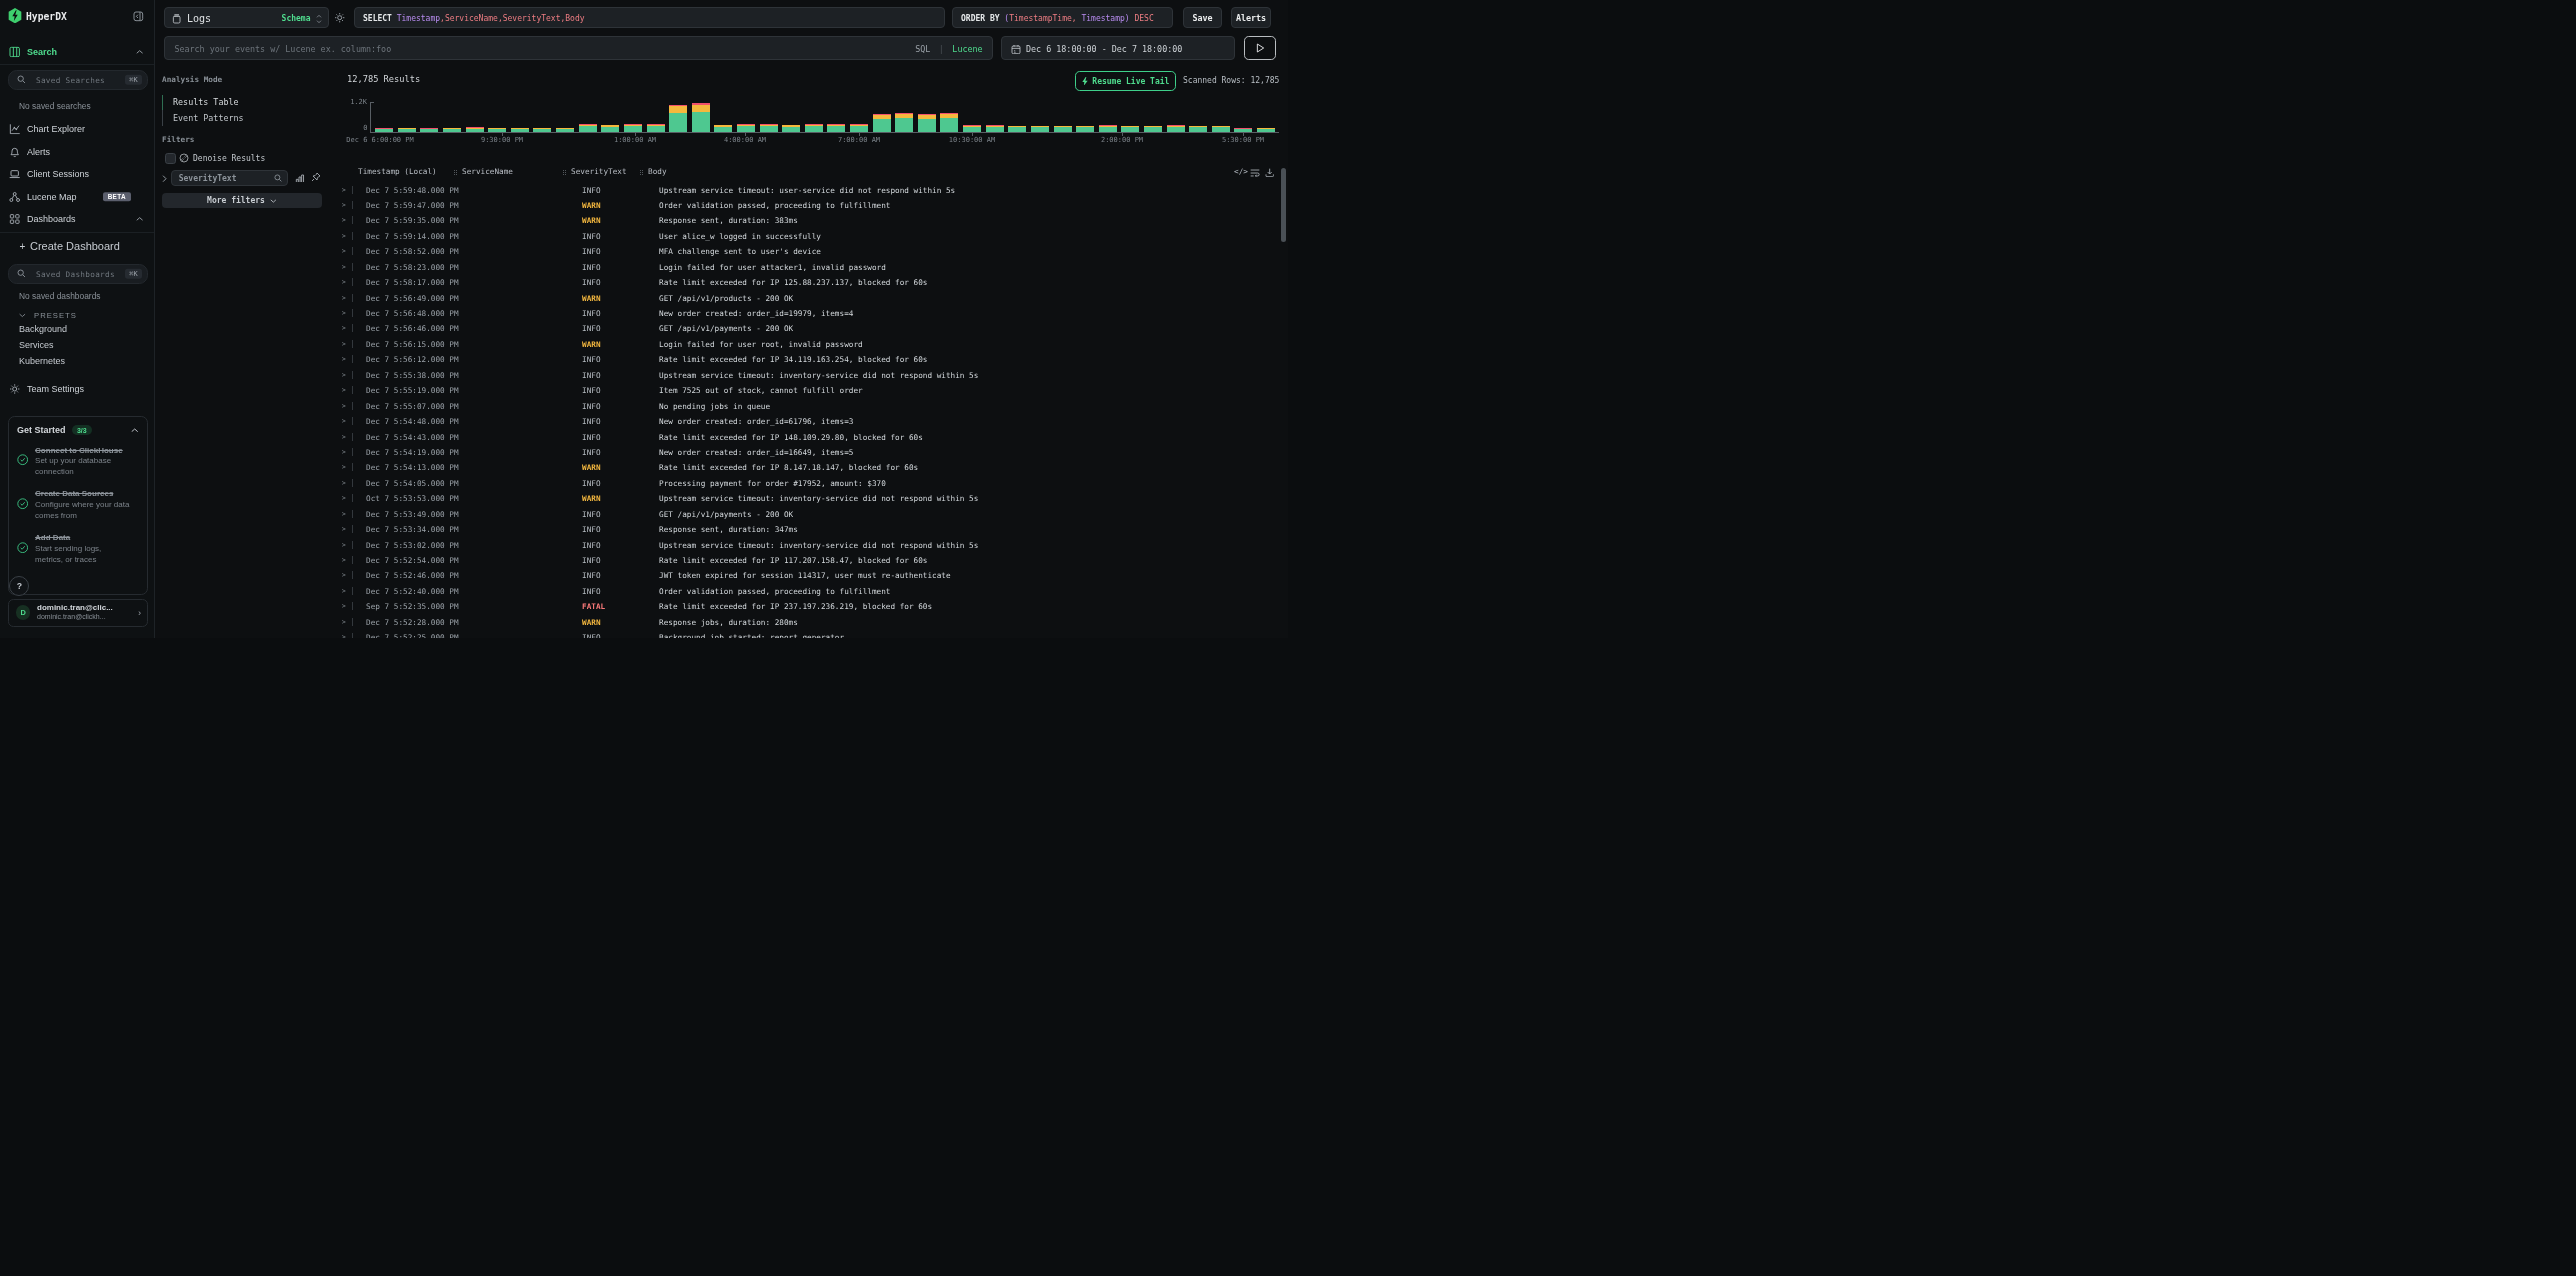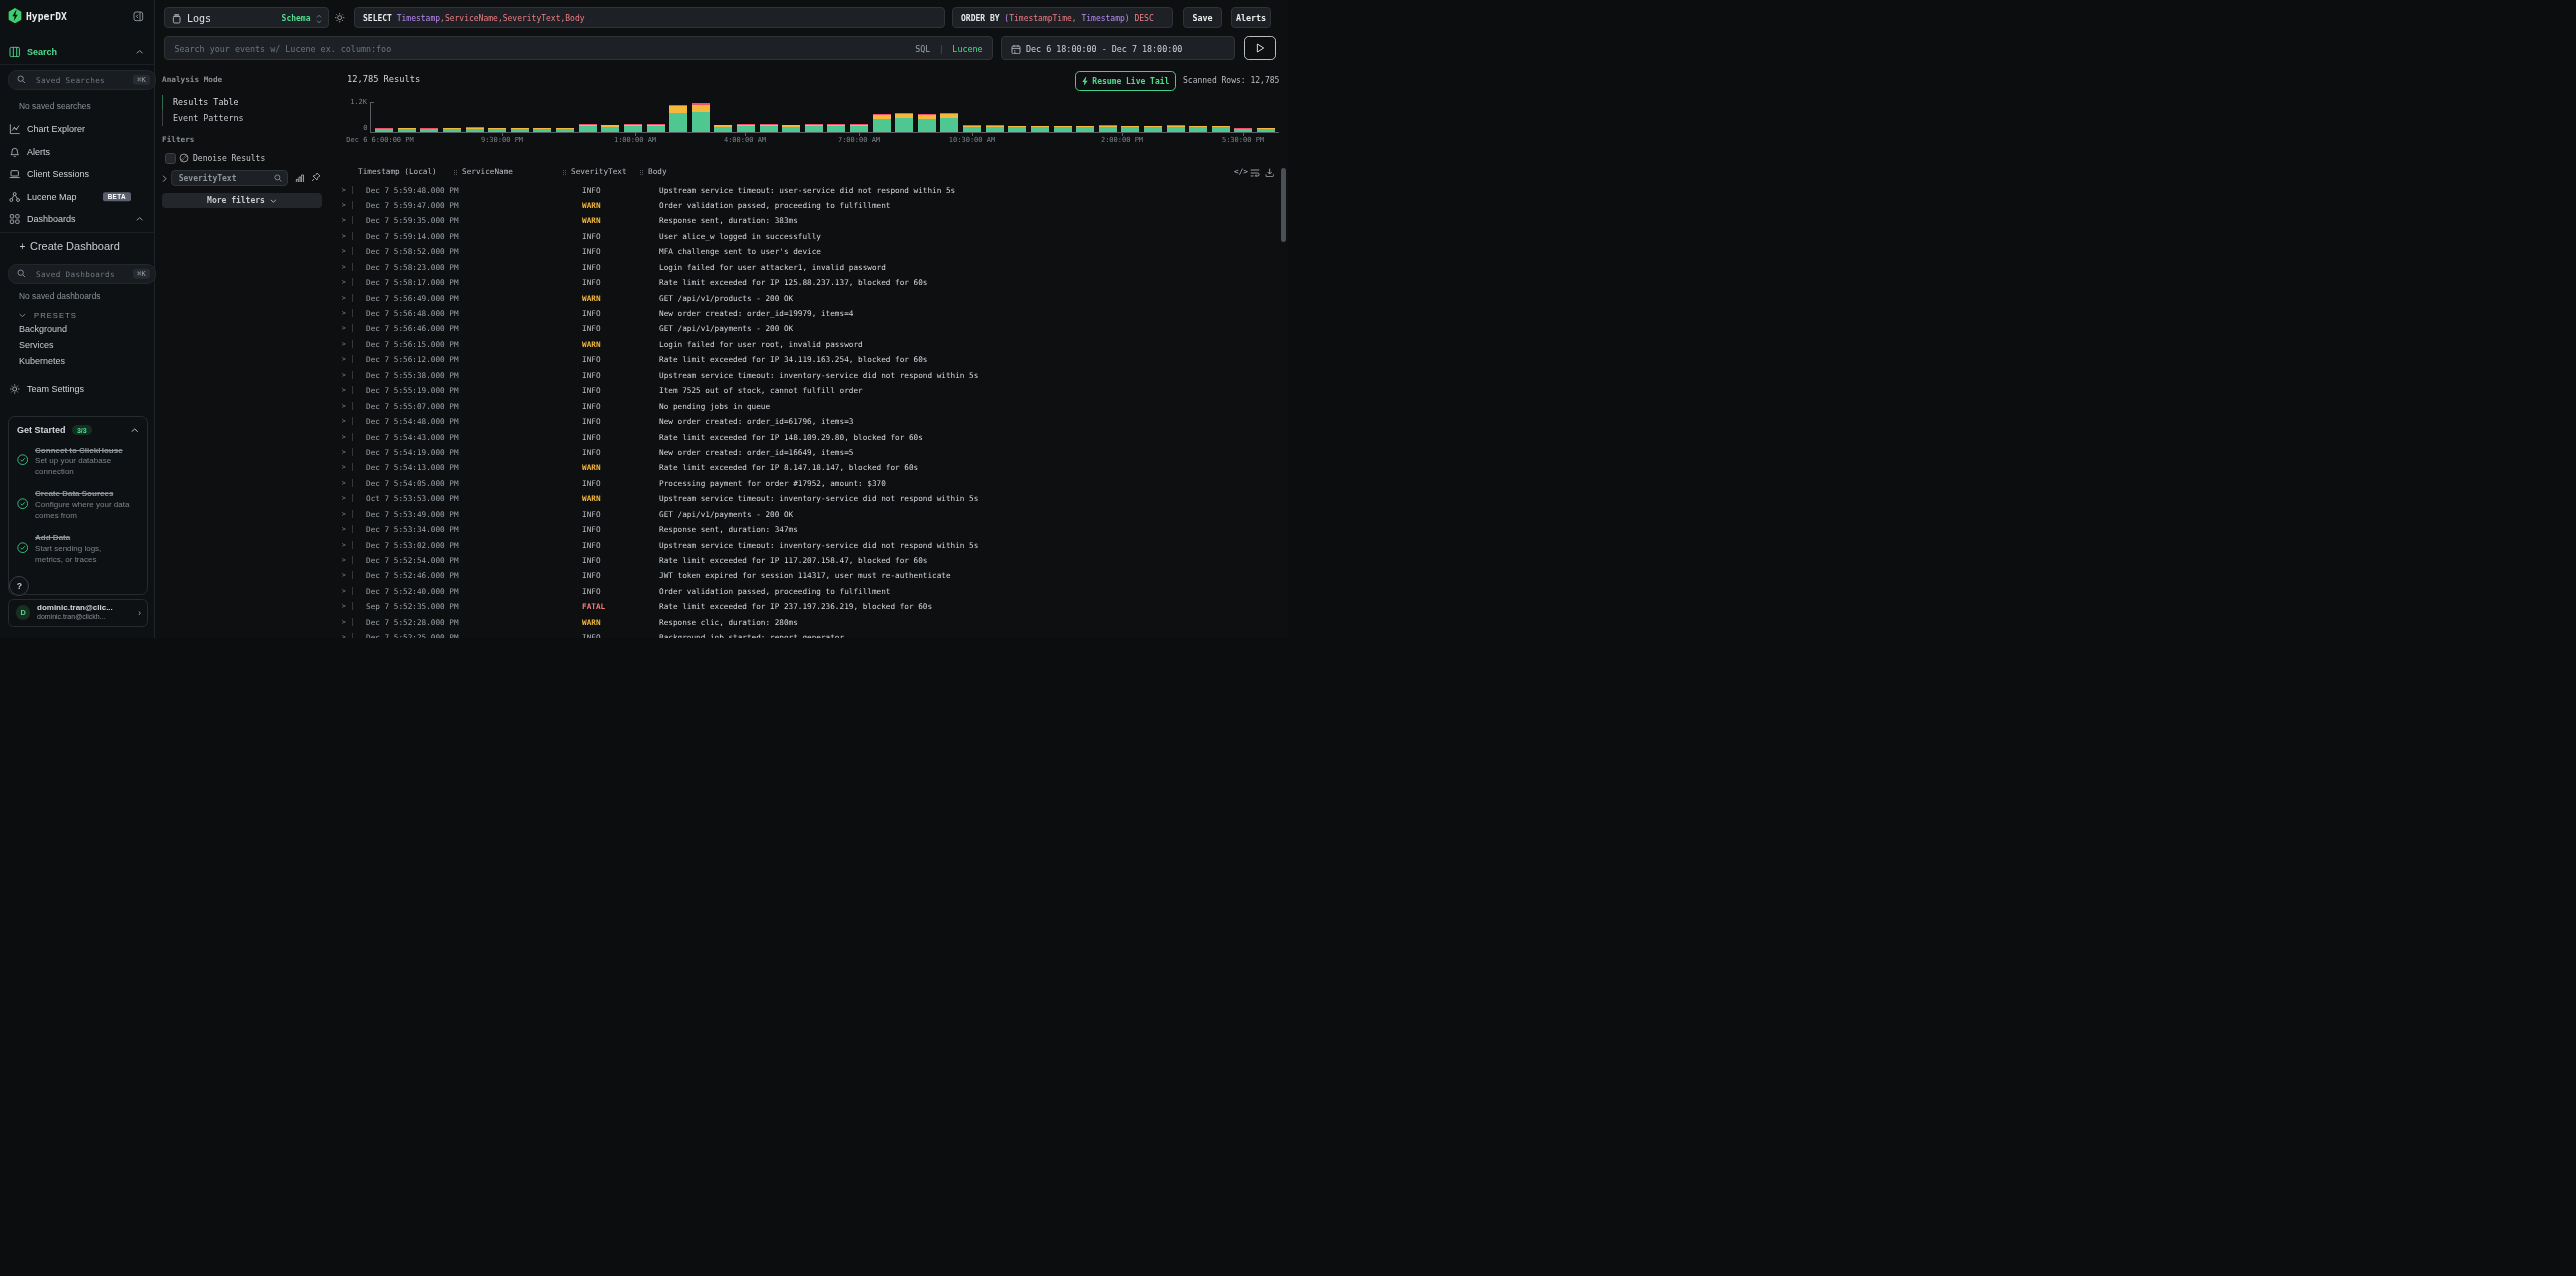--- a/index.html
+++ b/index.html
@@ -9,21 +9,21 @@
   .abs{position:absolute;}
   .mono{font-family:"DejaVu Sans Mono",monospace;}
   .sans{font-family:"Liberation Sans",sans-serif;}
 
   
   .sidebar{position:absolute;left:0;top:0;width:154px;height:638px;background:#0e1113;border-right:0.7px solid #1e2327;}
   .sb-divider{position:absolute;left:0;width:154px;height:0.7px;background:#1b2024;}
   .nav-item{position:absolute;left:0;width:154px;height:19px;cursor:pointer;}
   .nav-icon{position:absolute;left:9.4px;top:50%;transform:translateY(-50%);width:11.4px;height:11.4px;}
   .nav-label{position:absolute;left:27px;top:50%;transform:translateY(-50%);font-size:9px;color:#ced3d8;}
-  .pill-input{position:absolute;left:8px;width:138px;height:17.5px;border-radius:8.7px;background:#191d21;border:0.7px solid #23282d;padding-left:8px;}
+  .pill-input{position:absolute;left:8px;width:138px;height:17.5px;border-radius:8.7px;background:#191d21;border:0.7px solid #23282d;}
   .pill-ph{position:absolute;left:27px;top:50%;transform:translateY(-50%);font-size:7.7px;color:#6f767d;letter-spacing:0.3px;}
   .kbd{position:absolute;right:5.4px;top:50%;transform:translateY(-50%);background:#262b31;color:#9aa1a8;
        font-size:7px;border-radius:2.7px;padding:1.3px 4px;}
   .empty-note{font-size:8.4px;color:#8a9198;}
   .preset-item{font-size:9px;color:#c6cbd1;cursor:pointer;}
   .beta{position:absolute;left:103px;top:50%;transform:translateY(-50%);background:#5b5f6d;color:#fff;
         font-size:6.4px;font-weight:bold;border-radius:2px;padding:1.3px 4.7px;letter-spacing:0.3px;}
   .gs-card{position:absolute;left:8px;top:416px;width:138px;height:177px;border:0.7px solid #262b30;border-radius:6.7px;}
   .gs-title{font-size:9px;font-weight:bold;color:#d2d6da;}
   .gs-badge{background:#143023;color:#4fdc8e;font-weight:bold;font-size:7px;border-radius:6px;padding:1.3px 5.4px;}
@@ -856,21 +856,21 @@
           <span class="lr-div"></span>
           <span class="lr-time">Sep 7 5:52:35.000 PM</span>
           <span class="lr-sev sev-FATAL">FATAL</span>
           <span class="lr-body">Rate limit exceeded for IP 237.197.236.219, blocked for 60s</span>
         </div>
         <div class="log-row mono" style="top: 615px;">
           <span class="lr-chev">&gt;</span>
           <span class="lr-div"></span>
           <span class="lr-time">Dec 7 5:52:28.000 PM</span>
           <span class="lr-sev sev-WARN">WARN</span>
-          <span class="lr-body">Response clic, duration: 280ms</span>
+          <span class="lr-body">Response jobs, duration: 280ms</span>
         </div>
         <div class="log-row mono" style="top: 630px;">
           <span class="lr-chev">&gt;</span>
           <span class="lr-div"></span>
           <span class="lr-time">Dec 7 5:52:25.000 PM</span>
           <span class="lr-sev sev-INFO">INFO</span>
           <span class="lr-body">Background job started: report_generator</span>
         </div>
       </div>
     <div class="scrollbar"></div>

